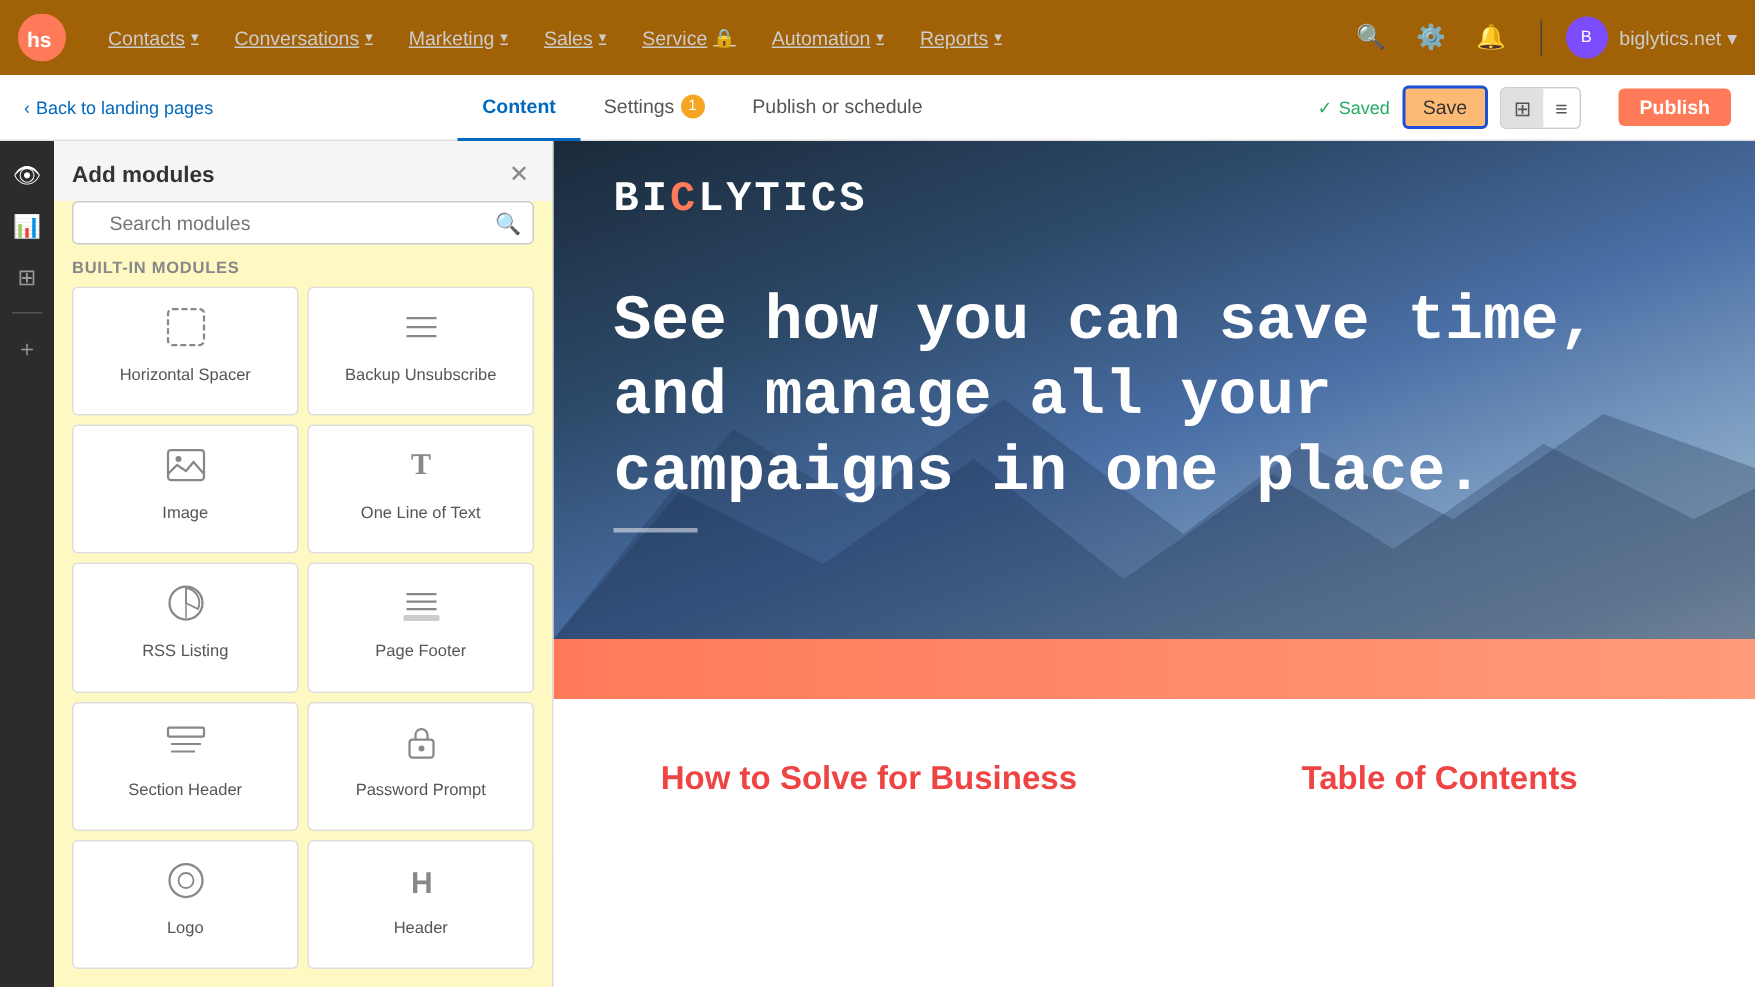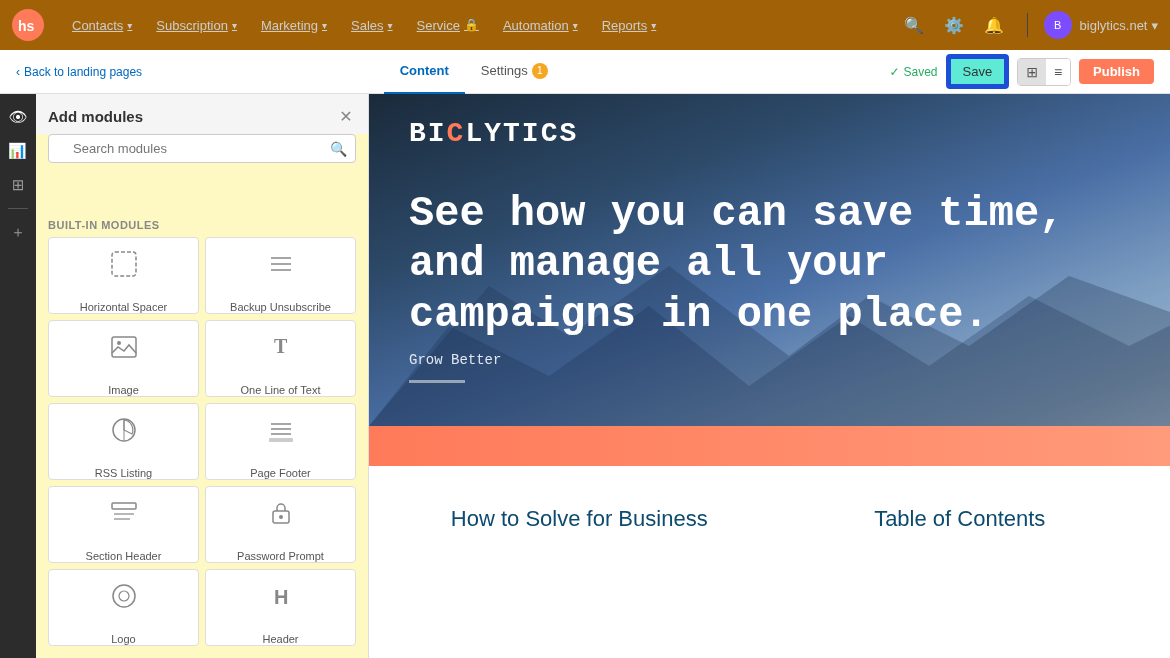--- a/index.html
+++ b/index.html
@@ -117,22 +117,22 @@
     }
     .sub-nav-right {
       display: flex; align-items: center; gap: 8px;
       margin-left: auto;
     }
     .saved-indicator {
       display: flex; align-items: center; gap: 4px;
       color: #27ae60; font-size: 12px;
     }
     .btn-save {
-      background: #5eead4;
-      border: 5px solid #1d4ed8;
+      background: #fdba74;
+      border: 2px solid #1d4ed8;
       border-radius: 4px;
       padding: 5px 12px;
       font-size: 13px;
       cursor: pointer;
       color: #333;
     }
     .view-toggle {
       display: flex; border: 1px solid #ccc; border-radius: 4px; overflow: hidden;
     }
     .view-toggle-btn {
@@ -142,20 +142,21 @@
     .view-toggle-btn.active { background: #e0e0e0; }
     .btn-publish {
       background: #ff7a59;
       color: #fff;
       border: none;
       border-radius: 4px;
       padding: 5px 14px;
       font-size: 13px;
       cursor: pointer;
       font-weight: 600;
+      margin-left: 17px;
     }
 
     
     .main-layout {
       display: flex;
       position: fixed;
       top: 94px; left: 0; right: 0; bottom: 0;
     }
 
     
@@ -221,39 +222,38 @@
       transform: translateY(-50%);
       color: #888; font-size: 14px; cursor: pointer;
     }
     .modules-section-label {
       font-size: 11px;
       font-weight: 700;
       color: #888;
       letter-spacing: 0.5px;
       padding: 0 12px 6px 12px;
       text-transform: uppercase;
-      margin-top: 46px;
     }
     .modules-grid {
       display: grid;
       grid-template-columns: 1fr 1fr;
       gap: 6px;
       padding: 0 12px 12px 12px;
       overflow-y: auto;
       flex: 1;
     }
     .module-item {
       background: #fff;
       border: 1px solid #ddd;
       border-radius: 4px;
       padding: 12px 8px 8px 8px;
       display: flex;
       flex-direction: column;
       align-items: center;
-      gap: 17px;
+      gap: 6px;
       cursor: pointer;
       min-height: 76px;
     }
     .module-icon { font-size: 22px; color: #555; }
     .module-label {
       font-size: 11px;
       color: #555;
       text-align: center;
       line-height: 1.2;
     }
@@ -331,22 +331,22 @@
       gap: 40px;
     }
     .bottom-col {
       flex: 1;
       display: flex;
       flex-direction: column;
       align-items: center;
     }
     .bottom-col-title {
       font-size: 22px;
-      font-weight: 400;
-      color: #0c4a6e;
+      font-weight: 700;
+      color: #ef4444;
       text-align: center;
     }
 
     
     .mountain-svg {
       position: absolute;
       bottom: 0; left: 0; right: 0;
       z-index: 0;
     }
   </style>
@@ -360,21 +360,21 @@
       <circle cx="16" cy="16" r="16" fill="#ff7a59"></circle>
       <text x="6" y="22" font-size="14" fill="white" font-weight="bold">hs</text>
     </svg>
   </div>
 
   <div class="nav-item">
     <span>Contacts</span>
     <span class="chevron">▾</span>
   </div>
   <div class="nav-item">
-    <span>Subscription</span>
+    <span>Conversations</span>
     <span class="chevron">▾</span>
   </div>
   <div class="nav-item">
     <span>Marketing</span>
     <span class="chevron">▾</span>
   </div>
   <div class="nav-item">
     <span>Sales</span>
     <span class="chevron">▾</span>
   </div>
@@ -411,20 +411,23 @@
   </div>
 
   <div class="sub-nav-tabs">
     <div class="sub-tab active">
       <span>Content</span>
     </div>
     <div class="sub-tab">
       <span>Settings</span>
       <span class="badge">1</span>
     </div>
+    <div class="sub-tab">
+      <span>Publish or schedule</span>
+    </div>
   </div>
 
   <div class="sub-nav-right">
     <div class="saved-indicator">
       <span style="color:#27ae60;">✓</span>
       <span>Saved</span>
     </div>
     <button class="btn-save">Save</button>
     <div class="view-toggle">
       <button class="view-toggle-btn active">⊞</button>
@@ -577,21 +580,20 @@
         <svg class="mountain-svg" viewBox="0 0 840 200" xmlns="http://www.w3.org/2000/svg" preserveAspectRatio="none" height="200">
           <polygon points="0,200 120,60 200,110 300,40 420,130 500,70 600,120 700,50 840,100 840,200" fill="rgba(30,50,80,0.3)"></polygon>
           <polygon points="0,200 80,100 180,150 280,80 380,160 480,90 560,140 660,70 760,120 840,80 840,200" fill="rgba(20,40,70,0.25)"></polygon>
         </svg>
 
         <div class="hero-logo">
           BI<span>C</span>LYTICS
         </div>
         <div class="hero-text">
           <div class="hero-h1">See how you can save time, and manage all your campaigns in one place.</div>
-          <div class="hero-sub">Grow Better</div>
           <div class="hero-divider"></div>
         </div>
       </div>
 
       <div class="coral-strip"></div>
 
       <div class="bottom-section">
         <div class="bottom-col">
           <div class="bottom-col-title">How to Solve for Business</div>
         </div>

